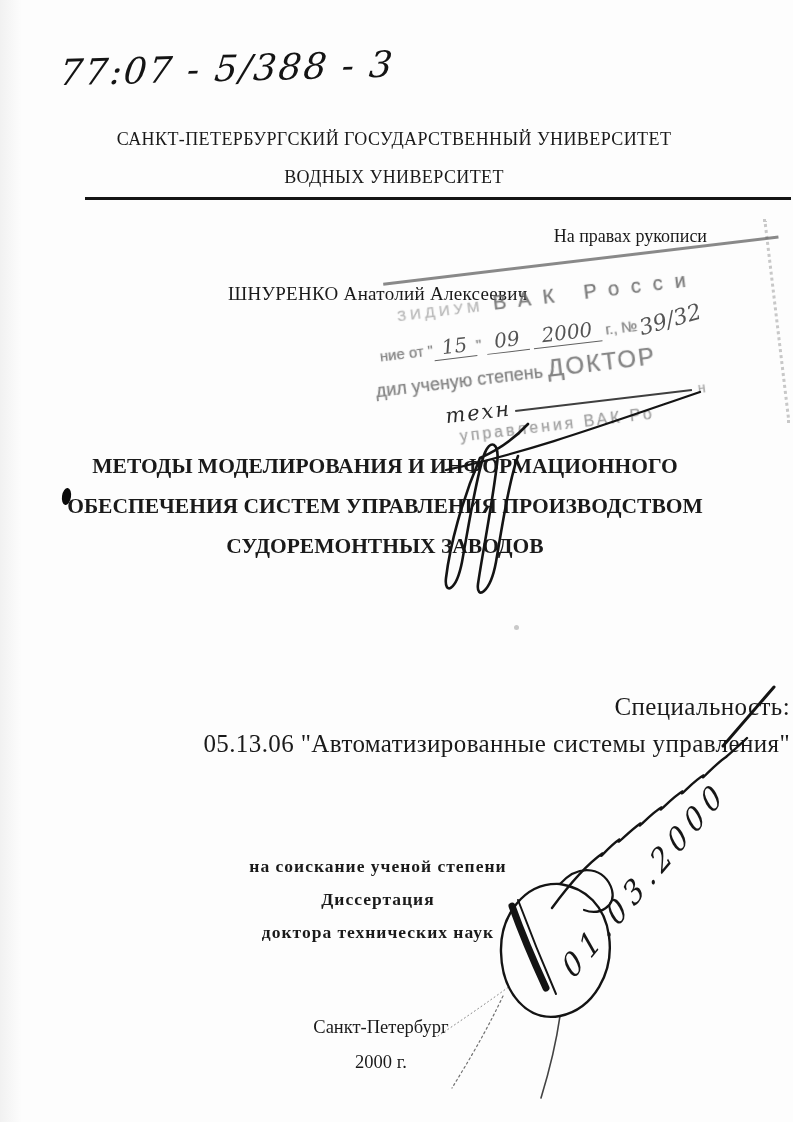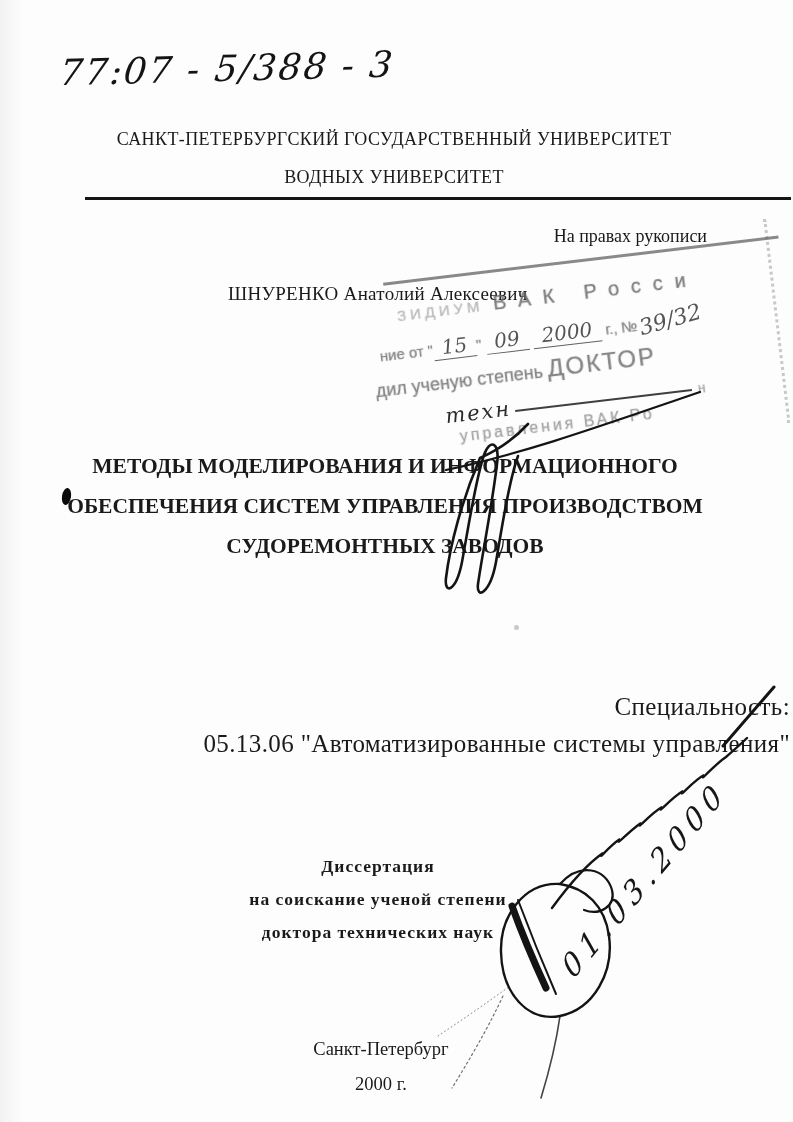--- a/index.html
+++ b/index.html
@@ -68,21 +68,21 @@
   .ink-blot { left:62px; top:488px; width:9px; height:17px; background:#0a0a0a;
     border-radius:50%; transform:rotate(9deg); }
   .speck { left:514px; top:625px; width:5px; height:5px; background:#c9c9c9; border-radius:50%; }
 
   .speciality { left:10px; top:688px; width:780px; text-align:right;
     font-size:25px; line-height:37px; letter-spacing:.4px; }
 
   .diss-type { left:0; top:850px; width:756px; text-align:center;
     font-weight:bold; font-size:17.5px; line-height:33px; letter-spacing:1px; }
 
-  .footer { left:0; top:1032px; width:762px; text-align:center;
+  .footer { left:0; top:1010px; width:762px; text-align:center;
     font-size:18.5px; line-height:35px; }
 
   
   .hw-date {
     left:578px; top:950px; font-family:"DejaVu Serif", serif; font-style:italic;
     font-size:30px; letter-spacing:7px; color:#161616;
     transform:rotate(-50deg) skewX(-10deg); transform-origin:0 100%;
     z-index:6; white-space:nowrap;
   }
 
@@ -132,22 +132,22 @@
 
   <div class="abs ink-blot"></div>
   <div class="abs speck"></div>
 
   <div class="abs speciality">
     <div>Специальность:</div>
     <div>05.13.06 "Автоматизированные системы управления"</div>
   </div>
 
   <div class="abs diss-type">
+    <div>на соискание ученой степени</div>
     <div>Диссертация</div>
-    <div>на соискание ученой степени</div>
     <div>доктора технических наук</div>
   </div>
 
   <div class="abs hw-date">01.03.2000</div>
 
   <div class="abs footer">
     <div>Санкт-Петербург</div>
     <div>2000 г.</div>
   </div>
 

